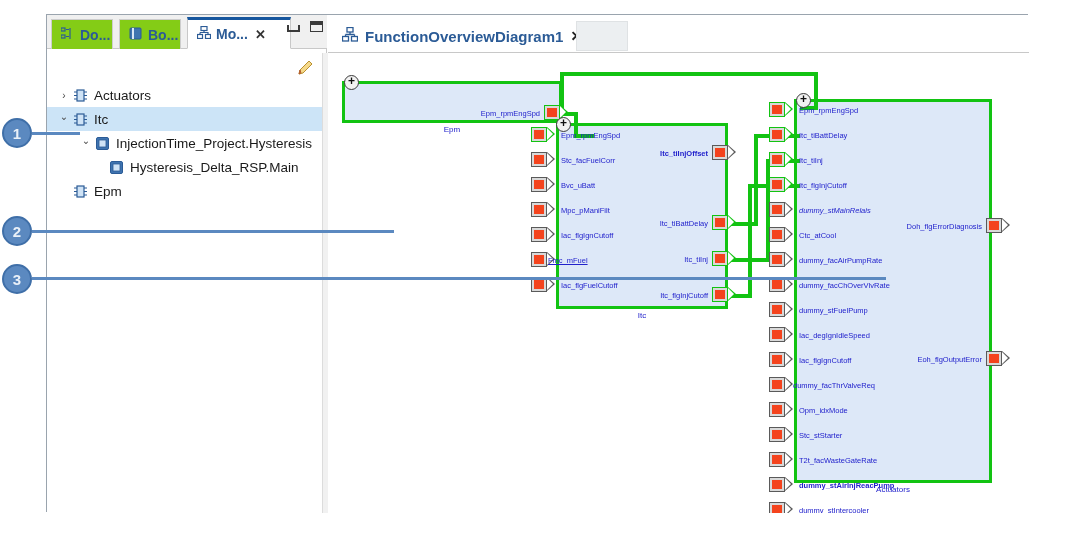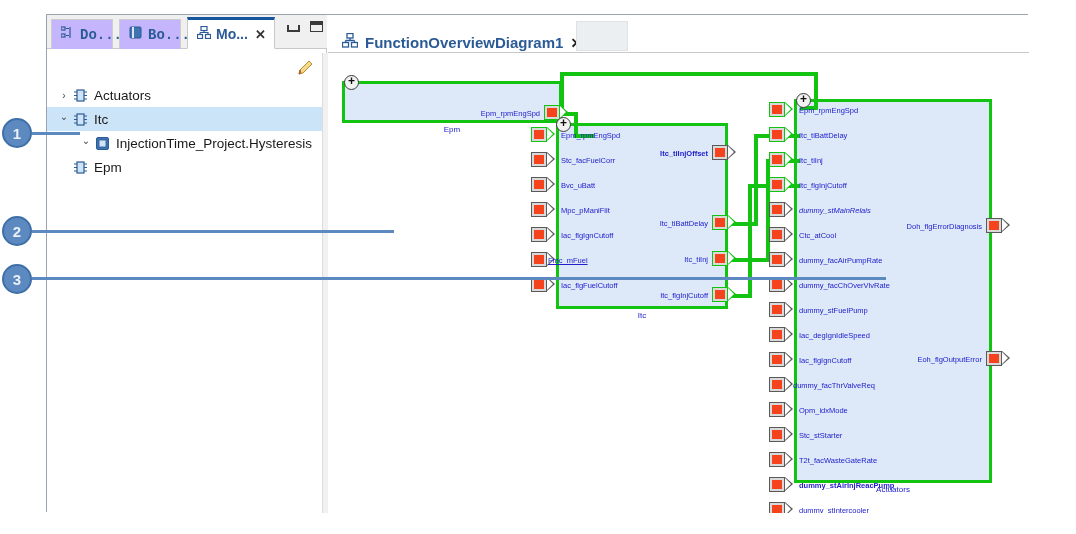--- a/index.html
+++ b/index.html
@@ -16,21 +16,21 @@
   .app{position:absolute;left:46px;top:14px;width:982px;height:498px;
     background:#ffffff;border:1px solid #9aa4ae;box-sizing:border-box;}
 
   
   .left-panel{position:absolute;left:0;top:0;width:280px;height:100%;box-sizing:border-box;}
   .tabbar{position:absolute;left:0;top:0;height:34px;width:280px;background:#f0f0f0;
     border-bottom:1px solid #c8c8c8;box-sizing:border-box;}
   .tab{position:absolute;top:2px;height:32px;box-sizing:border-box;
     display:flex;align-items:center;gap:5px;padding:0 9px;
     font-size:14px;font-weight:bold;color:#2b5b96;cursor:default;}
-  .tab.inactive{background:#c4b5fd;border:1px solid #cdcdcd;border-bottom:none;top:4px;height:30px;font-family:Liberation Mono, monospace;}
+  .tab.inactive{background:#84cc16;border:1px solid #cdcdcd;border-bottom:none;top:4px;height:30px;}
   .tab.active{background:#ffffff;border:1px solid #c8c8c8;border-top:3px solid #16569e;border-bottom:1px solid #ffffff;}
   .tab .closex{font-size:13px;color:#333;font-weight:bold;margin-left:2px;}
   .winbtns{position:absolute;right:4px;top:6px;display:flex;gap:10px;align-items:center;}
   .winbtn{width:13px;height:11px;box-sizing:border-box;}
   .winbtn.min{border-bottom:2px solid #3a3a3a;border-left:2px solid #3a3a3a;border-right:2px solid #3a3a3a;height:7px;margin-top:4px;}
   .winbtn.max{border:1.6px solid #3a3a3a;border-top-width:4px;}
 
   .tree-area{position:absolute;left:0;top:34px;width:280px;height:464px;background:#fff;
     border-right:1px solid #c8c8c8;box-sizing:border-box;}
   .pencil{position:absolute;right:10px;top:8px;width:20px;height:20px;}
@@ -40,21 +40,21 @@
   .tnode.sel{background:#cce4f7;}
   .chev{width:14px;color:#4a4a4a;font-size:10px;display:inline-block;text-align:center;flex:0 0 14px;}
   .chev.open:before{content:"\2304";position:relative;top:-3px;}
   .chev.closed:before{content:"\203A";}
   .ico{flex:0 0 18px;margin-right:5px;display:flex;align-items:center;justify-content:center;}
 
   
   .editor{position:absolute;left:281px;top:0;width:701px;height:498px;box-sizing:border-box;background:#fff;}
   .ed-tabbar{position:absolute;left:0;top:0;height:38px;width:100%;background:#fff;
     border-bottom:1px solid #c8c8c8;box-sizing:border-box;}
-  .ed-tab{position:absolute;left:6px;top:6px;height:30px;display:flex;align-items:flex-end;gap:7px;
+  .ed-tab{position:absolute;left:6px;top:6px;height:30px;display:flex;align-items:center;gap:7px;
     padding:0 8px;font-size:15px;font-weight:bold;color:#2b5b96;}
   .ed-tab .closex{font-size:14px;color:#222;font-weight:bold;}
   .ed-tab-stub{position:absolute;left:248px;top:6px;width:52px;height:30px;background:#eceff1;border:1px solid #dfe2e4;box-sizing:border-box;}
   .canvas{position:absolute;left:0;top:38px;width:100%;height:460px;background:#fff;overflow:hidden;}
   .scrollbar{position:absolute;left:-6px;top:38px;width:8px;height:460px;background:#f1f1f1;border-left:1px solid #dcdcdc;border-right:1px solid #dcdcdc;box-sizing:border-box;}
 
   
   .blk{position:absolute;background:#dde8f8;border:3px solid #12c312;box-sizing:border-box;}
   .blk-cap{position:absolute;font-size:8px;color:#2222cc;text-align:center;white-space:nowrap;}
   .plus{position:absolute;width:15px;height:15px;border-radius:50%;background:#f2f2f2;
@@ -115,21 +115,21 @@
       <div class="tab inactive" style="left:72px;width:62px;">
         <span>
           <svg width="14" height="13" viewBox="0 0 14 13">
               <rect x="1" y="1" width="11" height="11" rx="1" fill="#3f74b0" stroke="#2b5b96"></rect>
               <rect x="3" y="1" width="2" height="11" fill="#d8e6f5"></rect>
             </svg>
         </span>
         <span>Bo...</span>
       </div>
 
-      <div class="tab active" style="left:140px;width:88px;">
+      <div class="tab active" style="left:140px;width:104px;">
         <span>
           <svg width="14" height="13" viewBox="0 0 14 13">
               <rect x="4" y="0.5" width="6" height="4" fill="none" stroke="#2b5b96" stroke-width="1.2"></rect>
               <rect x="0.5" y="8.5" width="5" height="4" fill="none" stroke="#2b5b96" stroke-width="1.2"></rect>
               <rect x="8.5" y="8.5" width="5" height="4" fill="none" stroke="#2b5b96" stroke-width="1.2"></rect>
               <path d="M7 4.5v2M3 6.5h8v2M11 6.5v2M3 6.5v2" stroke="#2b5b96" stroke-width="1.2" fill="none"></path>
             </svg>
         </span>
         <span>Mo...</span>
         <span class="closex">✕</span>
@@ -178,20 +178,29 @@
           <span class="chev open"></span>
           <span class="ico">
             <svg width="15" height="13" viewBox="0 0 15 13">
                 <rect x="1.5" y="0.5" width="12" height="12" rx="1.5" fill="#3f74b0" stroke="#2b5b96"></rect>
                 <rect x="4" y="3" width="7" height="7" fill="#cfe3f6" stroke="#2b5b96" stroke-width="0.8"></rect>
               </svg>
           </span>
           <span>InjectionTime_Project.Hysteresis</span>
         </div>
 
+        <div class="tnode" style="padding-left:60px;">
+          <span class="ico">
+            <svg width="15" height="13" viewBox="0 0 15 13">
+                <rect x="1.5" y="0.5" width="12" height="12" rx="1.5" fill="#3f74b0" stroke="#2b5b96"></rect>
+                <rect x="4" y="3" width="7" height="7" fill="#cfe3f6" stroke="#2b5b96" stroke-width="0.8"></rect>
+              </svg>
+          </span>
+          <span>Hysteresis_Delta_RSP.Main</span>
+        </div>
 
         <div class="tnode" style="padding-left:24px;">
           <span class="ico">
             <svg width="15" height="13" viewBox="0 0 15 13">
                 <rect x="4" y="1" width="7" height="11" fill="#cfe3f6" stroke="#2b5b96" stroke-width="1.2"></rect>
                 <path d="M1 3h3M1 6.5h3M1 10h3M11 3h3M11 6.5h3M11 10h3" stroke="#2b5b96" stroke-width="1.2"></path>
               </svg>
           </span>
           <span>Epm</span>
         </div>

